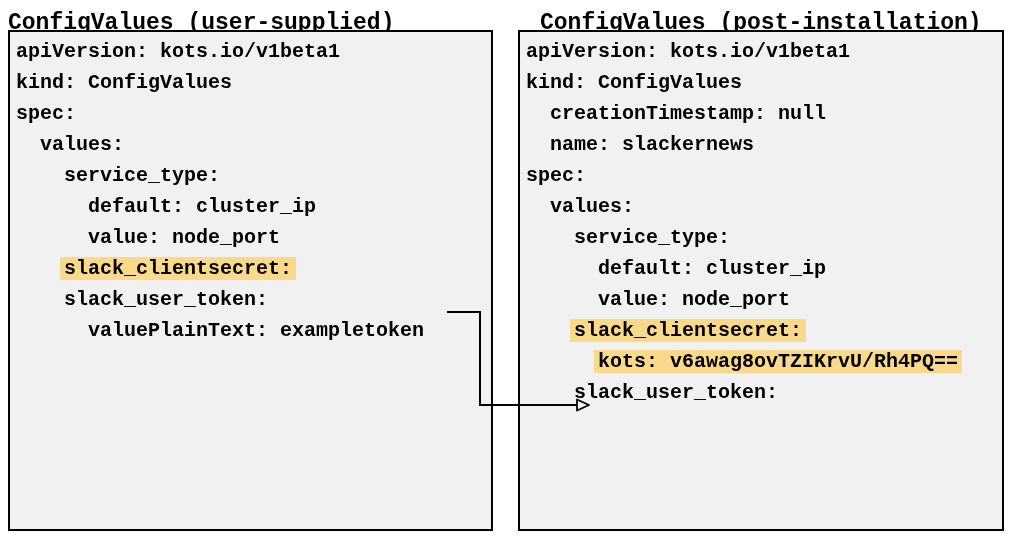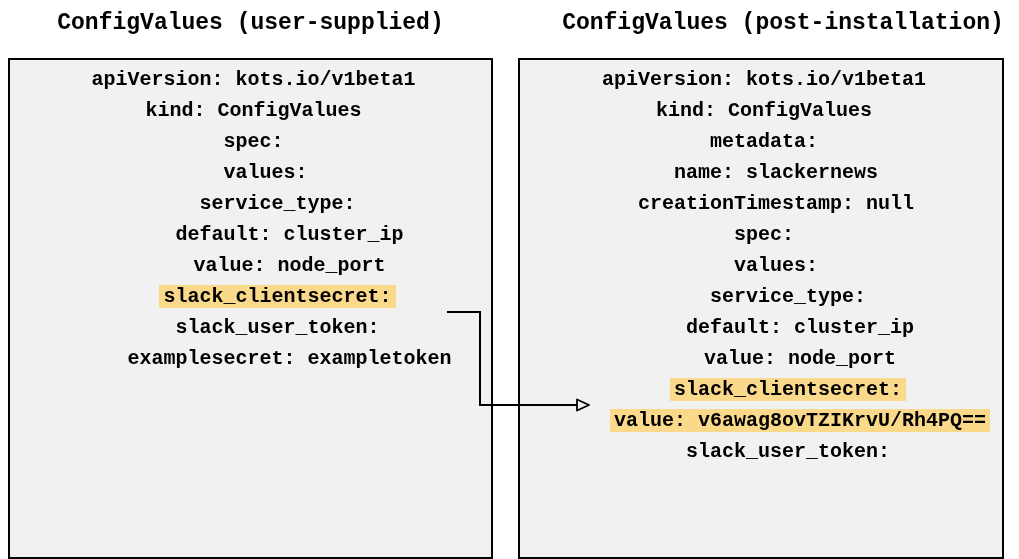--- a/index.html
+++ b/index.html
@@ -16,36 +16,35 @@
     font-family: "Liberation Mono", monospace;
   }
   .panel-title {
     position: absolute;
     top: 10px;
     height: 30px;
     font-family: "Liberation Mono", monospace;
     font-weight: bold;
     font-size: 23px;
     line-height: 27px;
-    text-align: center;
+    text-align: left;
     color: var(--ink, #000);
     white-space: pre;
   }
   #title-left  { left: 8px;   width: 485px; }
   #title-right { left: 540px; width: 486px; }
   .panel {
     position: absolute;
-    top: 58px;
+    top: 30px;
     height: 501px;
     box-sizing: border-box;
     border: 2px solid var(--panel-border, #000);
     background: var(--panel-bg, #f1f1f1);
     padding: 4px 0 8px 6px;
     overflow: hidden;
-    text-align: center;
   }
   #panel-left  { left: 8px;   width: 485px; }
   #panel-right { left: 518px; width: 486px; }
   .line {
     height: 31px;
     line-height: 31px;
     white-space: pre;
     font-family: "Liberation Mono", monospace;
     font-weight: bold;
     font-size: 20px;
@@ -79,38 +78,37 @@
     <div class="code">
         <div class="line"><span class="ind"></span><span class="txt">apiVersion: kots.io/v1beta1</span></div>
         <div class="line"><span class="ind"></span><span class="txt">kind: ConfigValues</span></div>
         <div class="line"><span class="ind"></span><span class="txt">spec:</span></div>
         <div class="line"><span class="ind">  </span><span class="txt">values:</span></div>
         <div class="line"><span class="ind">    </span><span class="txt">service_type:</span></div>
         <div class="line"><span class="ind">      </span><span class="txt">default: cluster_ip</span></div>
         <div class="line"><span class="ind">      </span><span class="txt">value: node_port</span></div>
         <div class="line"><span class="ind">    </span><span class="txt hl">slack_clientsecret:</span></div>
         <div class="line"><span class="ind">    </span><span class="txt">slack_user_token:</span></div>
-        <div class="line"><span class="ind">      </span><span class="txt">examplesecret: exampletoken</span></div>
+        <div class="line"><span class="ind">      </span><span class="txt">valuePlainText: exampletoken</span></div>
       </div>
   </div>
 
   <div class="panel" id="panel-right">
     <div class="code">
         <div class="line"><span class="ind"></span><span class="txt">apiVersion: kots.io/v1beta1</span></div>
         <div class="line"><span class="ind"></span><span class="txt">kind: ConfigValues</span></div>
-        <div class="line"><span class="ind"></span><span class="txt">metadata:</span></div>
+        <div class="line"><span class="ind">  </span><span class="txt">creationTimestamp: null</span></div>
         <div class="line"><span class="ind">  </span><span class="txt">name: slackernews</span></div>
-        <div class="line"><span class="ind">  </span><span class="txt">creationTimestamp: null</span></div>
         <div class="line"><span class="ind"></span><span class="txt">spec:</span></div>
         <div class="line"><span class="ind">  </span><span class="txt">values:</span></div>
         <div class="line"><span class="ind">    </span><span class="txt">service_type:</span></div>
         <div class="line"><span class="ind">      </span><span class="txt">default: cluster_ip</span></div>
         <div class="line"><span class="ind">      </span><span class="txt">value: node_port</span></div>
         <div class="line"><span class="ind">    </span><span class="txt hl">slack_clientsecret:</span></div>
-        <div class="line"><span class="ind">      </span><span class="txt hl">value: v6awag8ovTZIKrvU/Rh4PQ==</span></div>
+        <div class="line"><span class="ind">      </span><span class="txt hl">kots: v6awag8ovTZIKrvU/Rh4PQ==</span></div>
         <div class="line"><span class="ind">    </span><span class="txt">slack_user_token:</span></div>
       </div>
   </div>
 
   <svg class="arrow-overlay" viewBox="0 0 1019 559" xmlns="http://www.w3.org/2000/svg">
     <path class="arrow-stroke" d="M447 312 H480 V405 H577" fill="none" stroke="#000000" stroke-width="2"></path>
     <path class="arrow-stroke" d="M577 399.5 L589 405 L577 410.5 Z" fill="none" stroke="#000000" stroke-width="1.8" stroke-linejoin="round"></path>
   </svg>
 
 </div>

